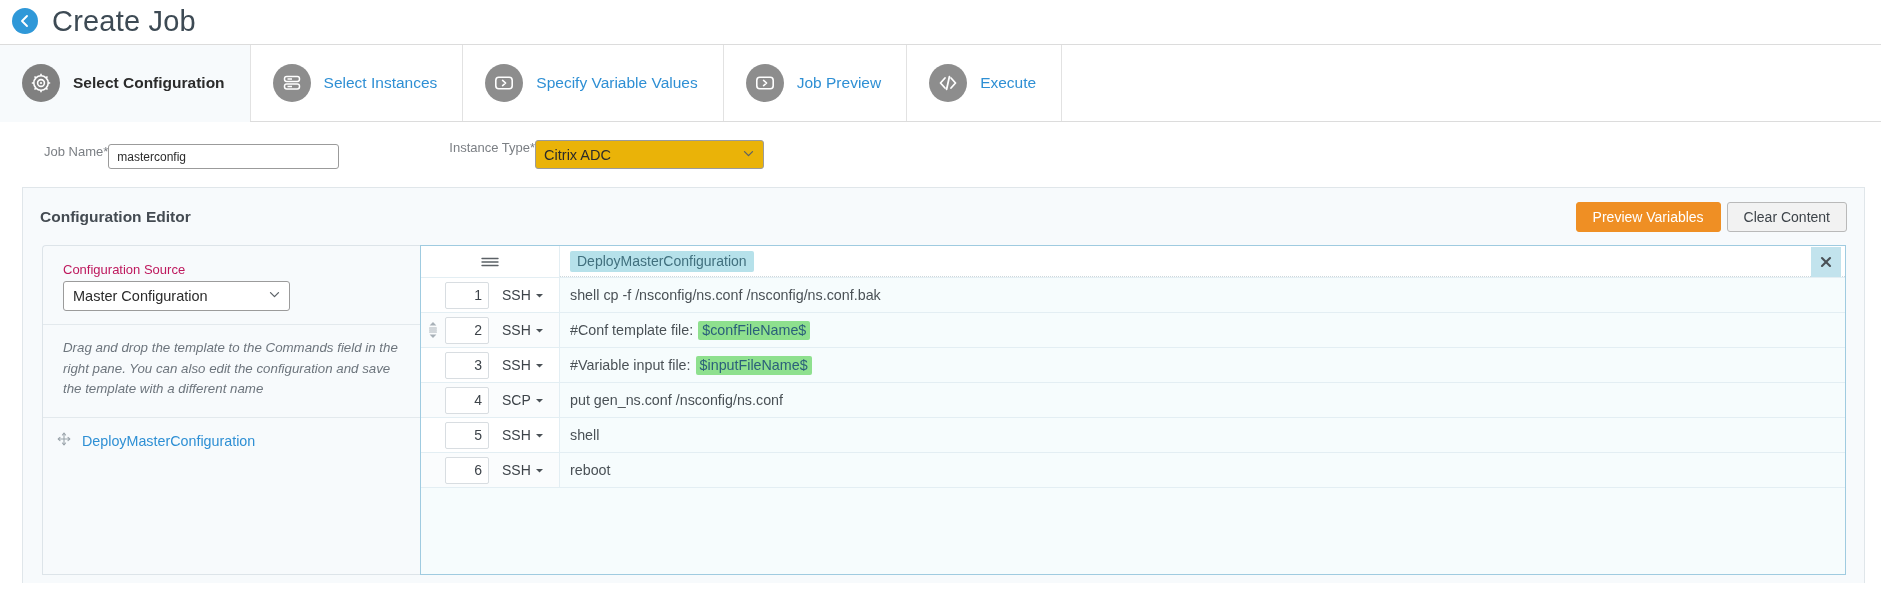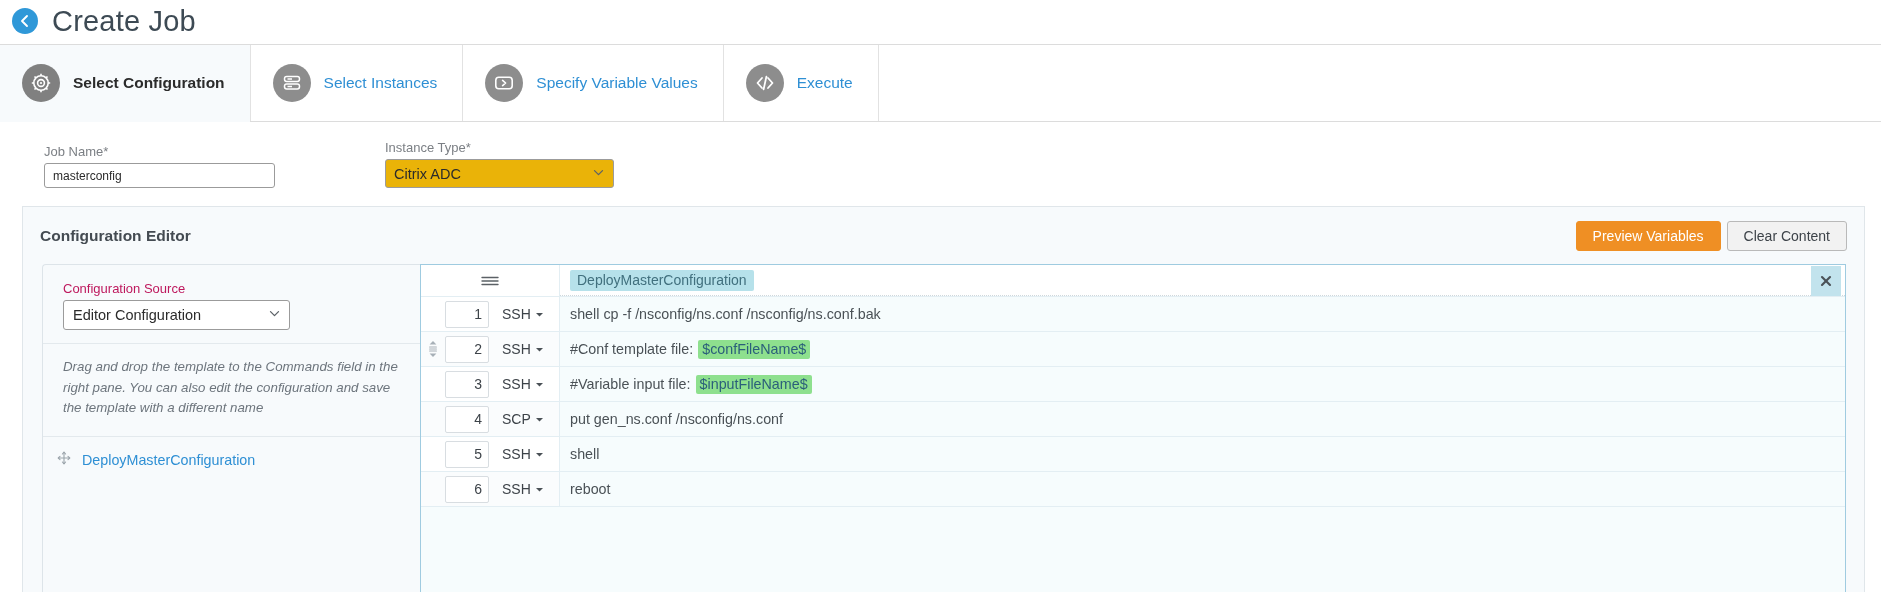--- a/index.html
+++ b/index.html
@@ -88,21 +88,21 @@
   }
   .tabstrip-filler { flex: 1 1 auto; background:#fff; }
 
   
   .form-row {
     display: flex;
     padding: 18px 0 18px 44px;
     gap: 110px;
     align-items: flex-end;
   }
-  .field { display: flex; flex-direction: column; }
+  .field { display: flex; flex-direction: row; }
   .field-label {
     font-size: 13px;
     color: #7b7f84;
     margin-bottom: 4px;
     font-family: "Liberation Sans", sans-serif;
   }
   .text-input {
     width: 231px;
     height: 25px;
     border: 1px solid #9b9b9b;
@@ -387,20 +387,31 @@
       <svg width="24" height="24" viewBox="0 0 24 24">
         <g fill="none" stroke="#ffffff" stroke-width="1.6">
           <rect x="3.8" y="6.2" width="16.4" height="11.6" rx="3"></rect>
           <path d="M10.6 9.4 L13.6 12 L10.6 14.6" stroke-linecap="round" stroke-linejoin="round"></path>
         </g>
       </svg>
     </span>
     <span class="tab-label">Specify Variable Values</span>
   </div>
 
+  <div class="tab">
+    <span class="tab-icon">
+      <svg width="24" height="24" viewBox="0 0 24 24">
+        <g fill="none" stroke="#ffffff" stroke-width="1.6">
+          <rect x="3.8" y="6.2" width="16.4" height="11.6" rx="3"></rect>
+          <path d="M10.6 9.4 L13.6 12 L10.6 14.6" stroke-linecap="round" stroke-linejoin="round"></path>
+        </g>
+      </svg>
+    </span>
+    <span class="tab-label">Job Preview</span>
+  </div>
 
   <div class="tab">
     <span class="tab-icon">
       <svg width="26" height="26" viewBox="0 0 26 26">
         <g fill="none" stroke="#ffffff" stroke-width="1.8" stroke-linecap="round" stroke-linejoin="round">
           <path d="M10 8 L5.5 13 L10 18"></path>
           <path d="M16 8 L20.5 13 L16 18"></path>
           <line x1="14.4" y1="6.6" x2="11.6" y2="19.4"></line>
         </g>
       </svg>
@@ -439,21 +450,21 @@
       <div class="btn btn-secondary">Clear Content</div>
     </div>
   </div>
 
   <div class="editor-body">
 
     <div class="src-pane">
       <div class="src-top">
         <div class="src-label">Configuration Source</div>
         <div class="src-select-wrap">
-          <div class="src-select">Editor Configuration</div>
+          <div class="src-select">Master Configuration</div>
           <span class="select-caret">
             <svg width="13" height="13" viewBox="0 0 13 13">
               <path d="M2.5 4.6 L6.5 8.6 L10.5 4.6" stroke="#5b6166" stroke-width="1.3" fill="none" stroke-linecap="round" stroke-linejoin="round"></path>
             </svg>
           </span>
         </div>
       </div>
 
       <div class="src-hint">Drag and drop the template to the Commands field in the right pane. You can also edit the configuration and save the template with a different name</div>
 

